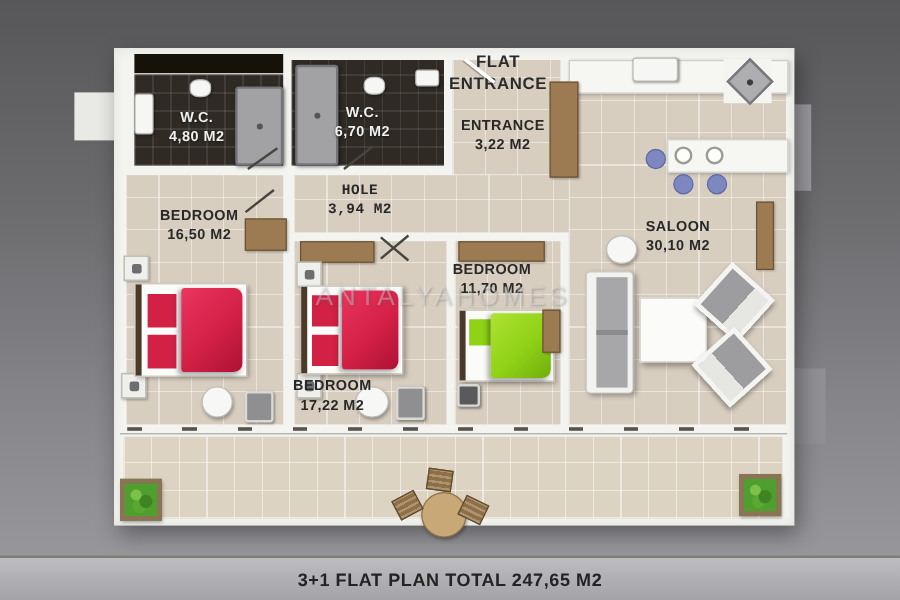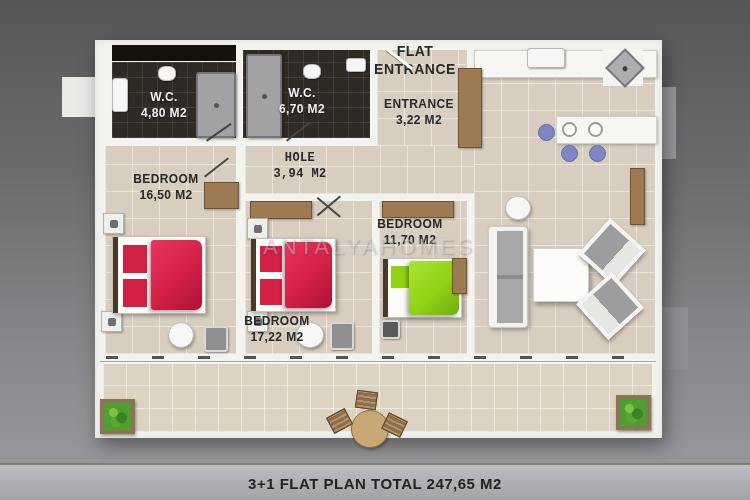--- a/index.html
+++ b/index.html
@@ -232,20 +232,24 @@
     <span class="l">16,50 M2</span>
   </div>
   <div class="lbl" style="left:277px;top:330px;">
     <span class="l">BEDROOM</span>
     <span class="l">17,22 M2</span>
   </div>
   <div class="lbl" style="left:410px;top:233px;">
     <span class="l">BEDROOM</span>
     <span class="l">11,70 M2</span>
   </div>
+  <div class="lbl" style="left:565px;top:197px;">
+    <span class="l">SALOON</span>
+    <span class="l">30,10 M2</span>
+  </div>
 
   <div id="watermark">ANTALYAHOMES</div>
 
   <div id="footer-bar">
     <span>3+1 FLAT PLAN TOTAL 247,65 M2</span>
   </div>
 
 </div>
 
 </body></html>

